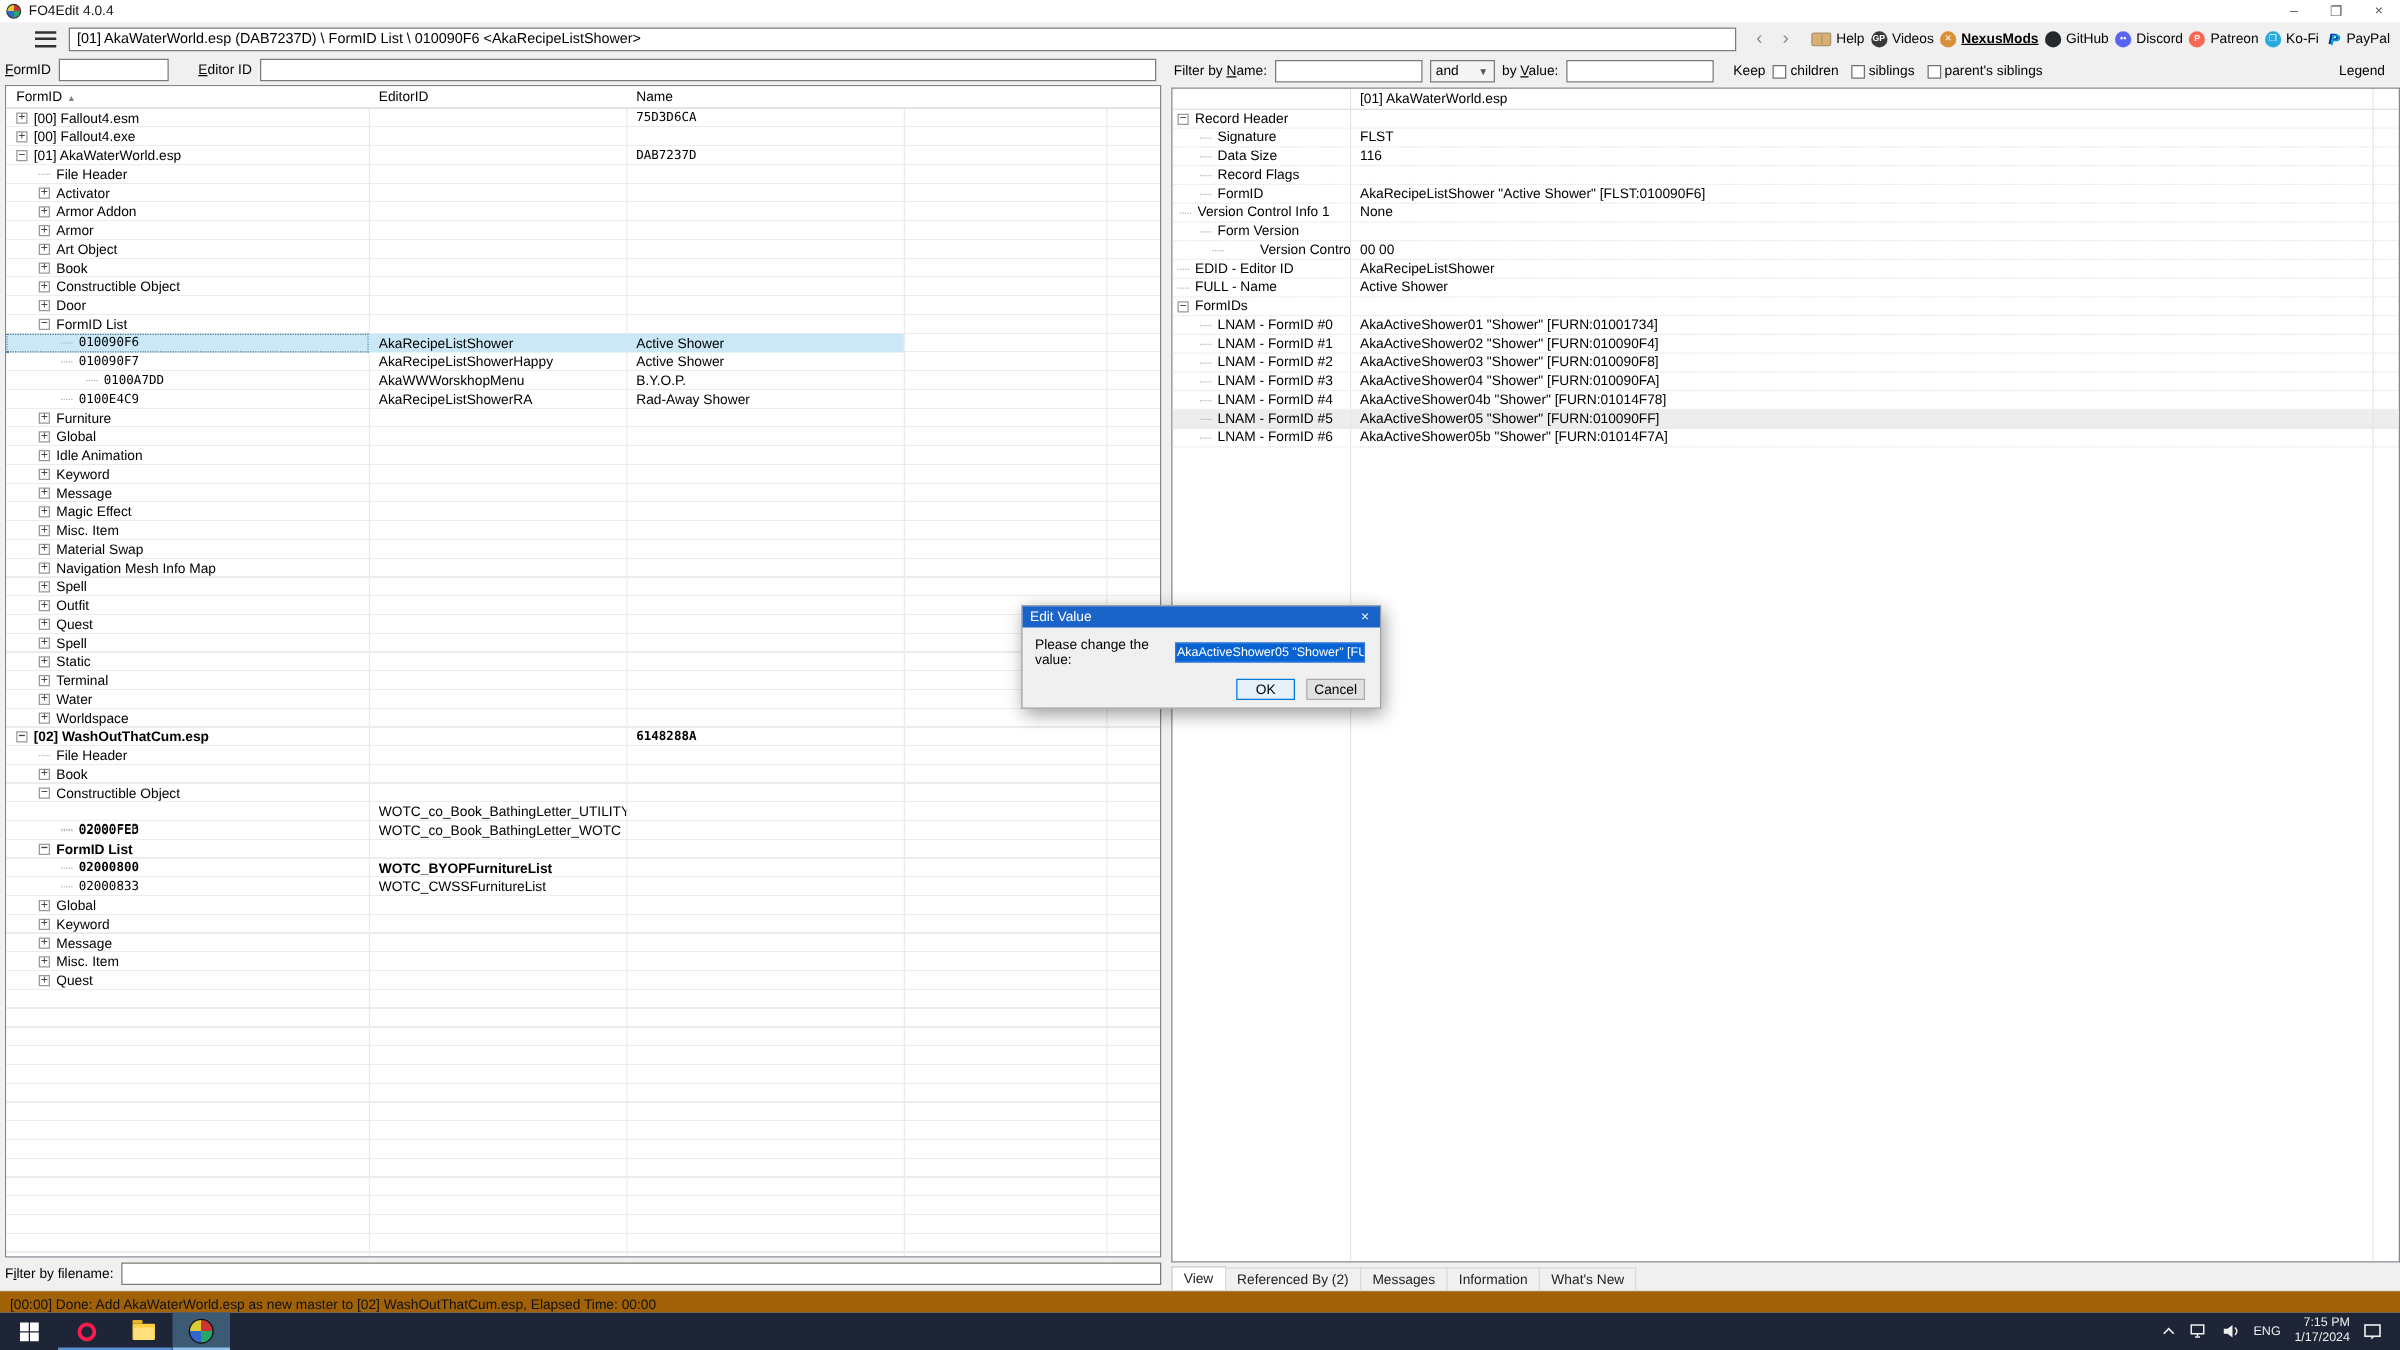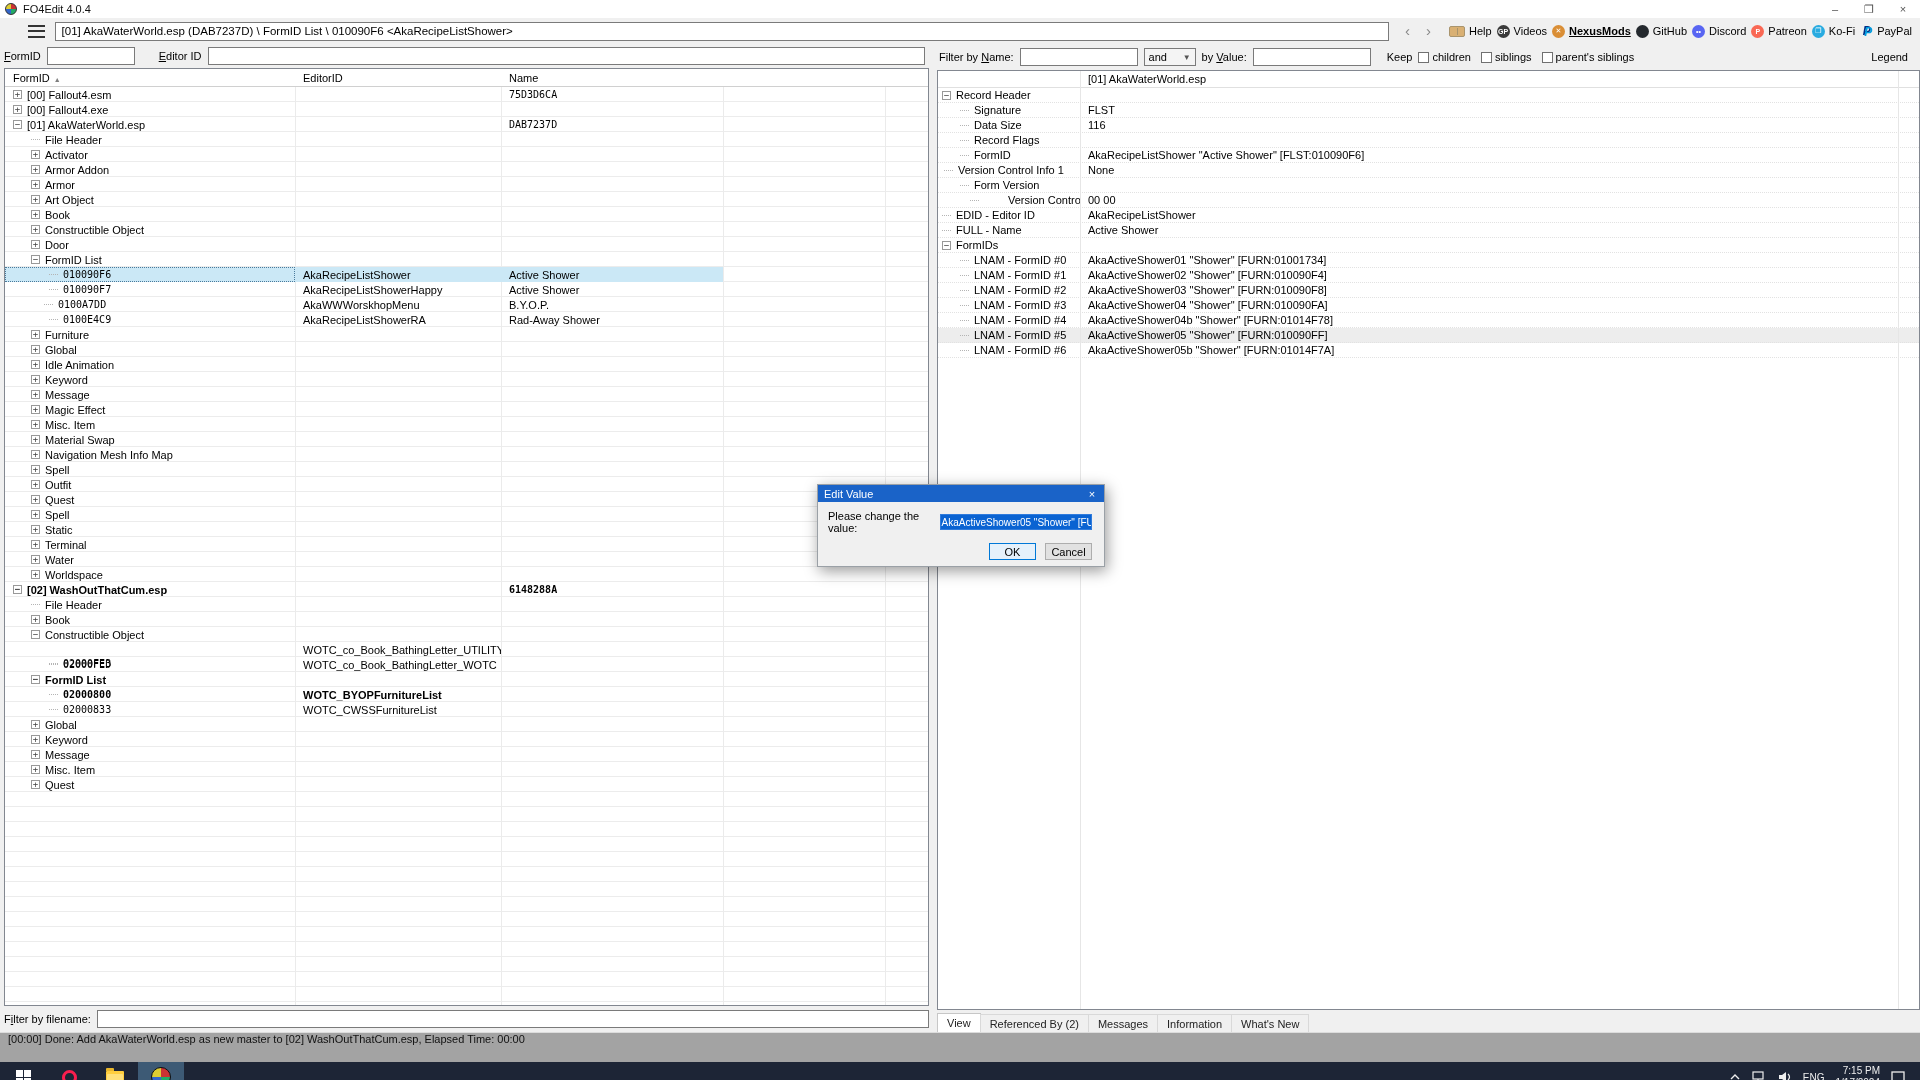--- a/index.html
+++ b/index.html
@@ -91,22 +91,22 @@
   .dval { flex:1; padding-left:8px; white-space:nowrap; overflow:hidden; }
   .dvline { position:absolute; top:0; bottom:0; width:1px; background:#e6e6e6; }
 
   
   .tabs-row { height:22px; display:flex; align-items:flex-end; padding-top:3px; }
   .tab { height:18px; padding:0 9px; display:flex; align-items:center; border:1px solid #d9d9d9;
     border-bottom:none; background:#f0f0f0; margin-right:-1px; color:#222; }
   .tab.active { background:#fff; height:19px; border-color:#c7c7c7; }
 
   
-  .statusbar { height:30px; border-top:1px solid #dcdcdc; display:flex; align-items:flex-start; padding-left:8px;
-    background:#a3a3a3; color:#111; }
+  .statusbar { height:18px; border-top:1px solid #dcdcdc; display:flex; align-items:flex-end; padding-left:8px;
+    background:#a16207; color:#111; }
 
   
   .taskbar { height:30px; background:#1d2536; display:flex; align-items:stretch; color:#eee; }
   .tbtn { width:46px; display:flex; align-items:center; justify-content:center; }
   .tbtn.running { box-shadow:inset 0 -2px 0 #5a8fd0; }
   .tbtn.active { background:#3d5a75; box-shadow:inset 0 -2px 0 #8ec1f0; }
   .startgrid { display:grid; grid-template-columns:7px 7px; grid-template-rows:7px 7px; gap:1px; }
   .startgrid span { background:#fff; }
   .opera-ring { width:15px; height:15px; border-radius:50%; border:3px solid #fa1e4e; }
   .folder { width:18px; height:13px; background:#ffce3e; border-radius:1px; position:relative; }
@@ -314,21 +314,21 @@
           </div>
           <div class="trow">
             <div class="cell c1" style="padding-left: 44px;">
               <span class="dash"></span>
               <span class="hex">010090F7</span>
             </div>
             <div class="cell c2">AkaRecipeListShowerHappy</div>
             <div class="cell c3">Active Shower</div>
           </div>
           <div class="trow">
-            <div class="cell c1" style="padding-left: 39px;">
+            <div class="cell c1" style="padding-left: 64px;">
               <span class="dash"></span>
               <span class="hex">0100A7DD</span>
             </div>
             <div class="cell c2">AkaWWWorskhopMenu</div>
             <div class="cell c3">B.Y.O.P.</div>
           </div>
           <div class="trow">
             <div class="cell c1" style="padding-left: 44px;">
               <span class="dash"></span>
               <span class="hex">0100E4C9</span>

